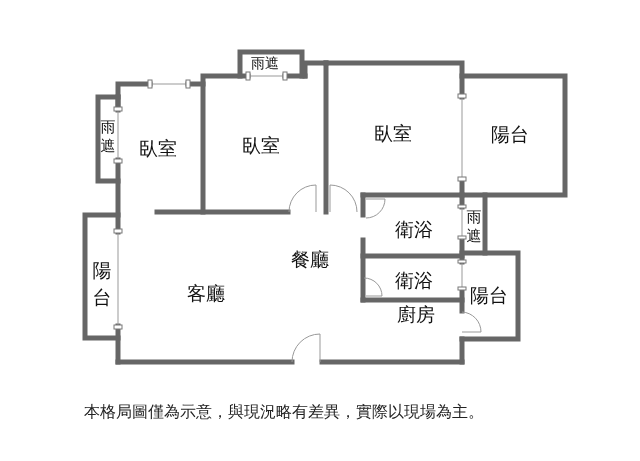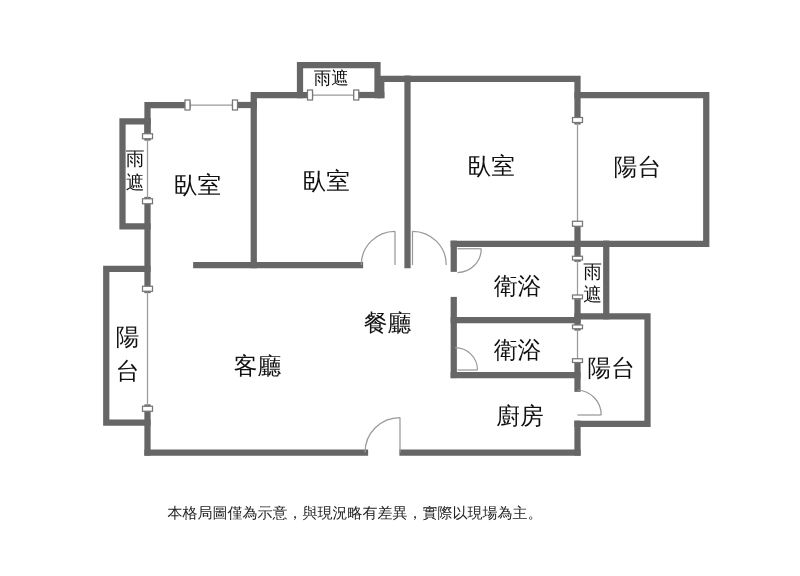--- a/index.html
+++ b/index.html
@@ -6,21 +6,21 @@
     body { width: 640px; height: 461px; position: relative; overflow: hidden; font-family: "DejaVu Sans", sans-serif; }
     #plan { position: absolute; left: 0; top: 0; }
     .wall { stroke: #666666; stroke-width: 5; fill: none; stroke-linecap: square; }
     .thin { stroke: #999999; stroke-width: 1; fill: none; }
     .win-cap { fill: #ffffff; stroke: #777777; stroke-width: 1; }
     .door { stroke: #999999; stroke-width: 1; fill: none; }
     .label { position: absolute; font-size: 19px; color: #111111; white-space: nowrap; line-height: 1; }
     .vlabel { position: absolute; font-size: 15px; color: #111111; width: 16px; line-height: 1.25; text-align: center; }
     .vlabel-lg { position: absolute; font-size: 19px; color: #111111; width: 20px; line-height: 1.4; text-align: center; }
     .small-label { position: absolute; font-size: 14px; color: #111111; white-space: nowrap; line-height: 1; }
-    .note { position: absolute; left: 0; width: 568px; top: 402px; text-align: center; font-size: 12px; color: #222222; }
+    .note { position: absolute; left: 0; width: 568px; top: 402px; text-align: center; font-size: 16px; color: #222222; }
   </style>
 </head>
 <body>
 
 <svg id="plan" width="640" height="461" viewBox="0 0 640 461" xmlns="http://www.w3.org/2000/svg">
 
   <g>
 
     <polyline class="wall" points="118,97 98,97 98,181 118,181"></polyline>
 
@@ -127,15 +127,15 @@
 <div class="small-label" style="left:251px; top:56px;">雨遮</div>
 <div class="vlabel" style="left:466px; top:208px;">雨遮</div>
 
 <div class="vlabel-lg" style="left:92px; top:257px;">陽台</div>
 <div class="label" style="left:187px; top:284px;">客廳</div>
 <div class="label" style="left:291px; top:250px;">餐廳</div>
 
 <div class="label" style="left:395px; top:220px;">衛浴</div>
 <div class="label" style="left:395px; top:271px;">衛浴</div>
 <div class="label" style="left:470px; top:286px;">陽台</div>
-<div class="label" style="left:397px; top:324px;">廚房</div>
+<div class="label" style="left:397px; top:305px;">廚房</div>
 
 <div class="note">本格局圖僅為示意，與現況略有差異，實際以現場為主。</div>
 
 </body></html>

